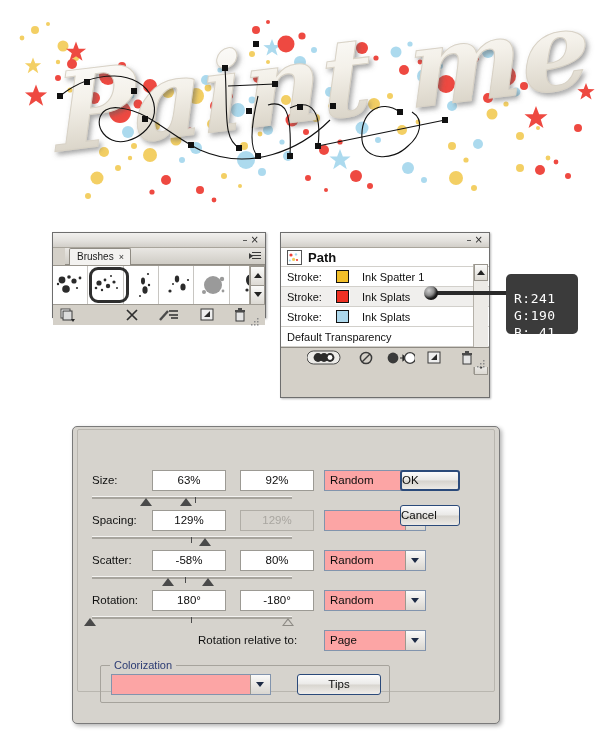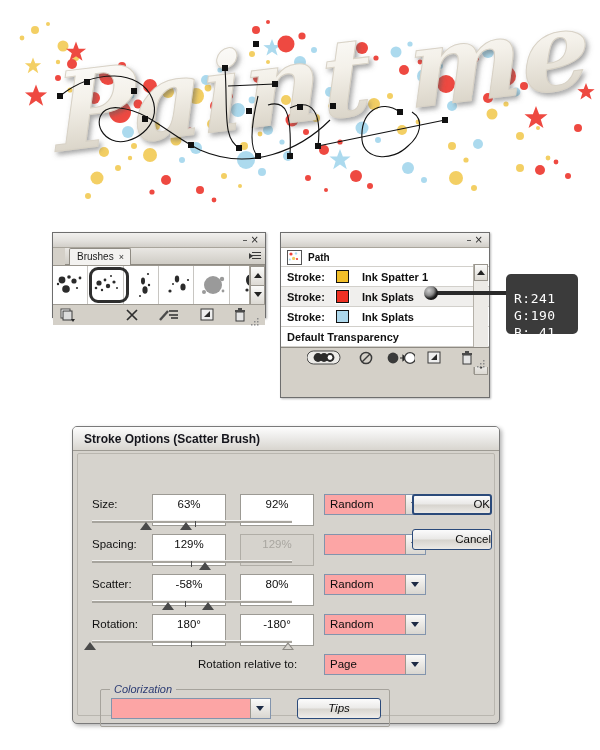--- a/index.html
+++ b/index.html
@@ -51,23 +51,23 @@
       border-left:4px solid transparent;border-right:4px solid transparent;}
   .up .ch{border-bottom:5px solid #222;}
   .dn .ch{border-top:5px solid #222;}
   .br-foot{height:20px;background:#d4d0c8;position:relative;border-top:1px solid #a09c94;}
   .br-foot .ic{position:absolute;top:3px;}
 
   
   #appearance{left:280px;top:232px;width:208px;height:164px;}
   .ap-list{background:#fff;}
   .ap-row{height:20px;display:flex;align-items:center;border-bottom:1px solid #d2d0cb;
-          font-size:11px;color:#101010;padding-left:6px;box-sizing:border-box;font-weight:bold;}
+          font-size:11px;color:#101010;padding-left:6px;box-sizing:border-box;}
   .ap-row.alt{background:#f0efed;}
-  .ap-head{height:19px;font-weight:bold;font-size:10px;}
+  .ap-head{height:19px;font-weight:bold;font-size:13px;}
   .ap-head .thumb{width:13px;height:13px;border:1px solid #555;background:#fff;margin-right:6px;
                   position:relative;overflow:hidden;flex:0 0 auto;}
   .ap-lab{width:48px;flex:0 0 auto;}
   .sw{width:13px;height:13px;border:1px solid #111;box-sizing:border-box;
       outline:1px solid #fff;margin:0 13px 0 1px;flex:0 0 auto;}
   .sw-none{background:#fff;position:relative;}
   .sw-none:after{content:"";position:absolute;left:-2px;top:5px;width:17px;height:1.6px;
       background:#e03a2f;transform:rotate(-45deg);}
   .ap-name{font-size:11px;}
   .ap-scroll{position:absolute;right:1px;top:31px;width:14px;height:110px;background:#eceae6;
@@ -89,46 +89,46 @@
   .dlg-title{height:24px;border-radius:4px 4px 0 0;
     background:linear-gradient(to bottom,#fdfdfd 0%,#ecebe9 45%,#d8d5cf 100%);
     border-bottom:1px solid #9d9a93;
     font-size:12px;font-weight:bold;color:#15151c;padding:5px 0 0 11px;box-sizing:border-box;}
   .dlg-body{position:relative;height:270px;}
   .dlg-inner{position:absolute;left:4px;top:2px;right:4px;bottom:5px;
     border:1px solid #b9b6af;background:#d6d3cd;border-radius:2px;}
 
   .row{position:absolute;height:24px;}
   .rlabel{position:absolute;font-size:11.5px;color:#101010;top:4px;}
-  .field{position:absolute;top:0;height:32px;background:#fff;border:1px solid #9c9a94;
+  .field{position:absolute;top:0;height:21px;background:#fff;border:1px solid #9c9a94;
     box-sizing:border-box;font-size:11.5px;color:#0d0d0d;line-height:19px;padding-left:6px;}
   .field.ctr{text-align:center;padding-left:0;}
   .field.dis{background:#d6d3cd;border-color:#b0ada6;color:#a9a6a0;}
   .combo{position:absolute;top:0;height:21px;width:102px;border:1px solid #8294ad;
     background:#fca5a5;box-sizing:border-box;}
   .combo span{display:block;font-size:11.5px;color:#0d0d0d;line-height:19px;padding-left:5px;}
   .combo .arrowbox{position:absolute;right:0;top:0;width:19px;height:19px;
     background:linear-gradient(to bottom,#fafaf9,#d9d6d0);border-left:1px solid #9b988f;}
   .combo .arrowbox:after{content:"";position:absolute;left:5px;top:7px;width:0;height:0;
     border-left:4.5px solid transparent;border-right:4.5px solid transparent;border-top:5px solid #1d2b45;}
 
   .track{position:absolute;height:2px;background:#a7a49d;border-top:1px solid #f3f2f0;}
   .tri{position:absolute;width:0;height:0;border-left:6px solid transparent;
     border-right:6px solid transparent;border-bottom:8px solid #4a4a4a;}
   .tri.hollow{border-bottom-color:#8d8a84;}
   .tri.hollow:after{content:"";position:absolute;left:-4px;top:2px;width:0;height:0;
     border-left:4px solid transparent;border-right:4px solid transparent;border-bottom:5.5px solid #d6d3cd;}
   .tick{position:absolute;width:1px;height:6px;background:#4a4a4a;}
 
-  .btn{position:absolute;width:80px;height:21px;border:1px solid #2b4a7a;border-radius:3px;
+  .btn{position:absolute;width:60px;height:21px;border:1px solid #2b4a7a;border-radius:3px;
     background:linear-gradient(to bottom,#fbfbfc 0%,#e9e8e6 48%,#d6d3cd 52%,#eceae6 100%);
-    font-size:11.5px;color:#0c0c0c;text-align:right;line-height:19px;box-sizing:border-box;margin-left:12px;}
+    font-size:11.5px;color:#0c0c0c;text-align:left;line-height:19px;box-sizing:border-box;}
   .btn.def{border:2px solid #2b4a7a;line-height:17px;}
 
-  .group{position:absolute;border:1px solid #a6a39c;border-radius:2px;font-style:italic;}
+  .group{position:absolute;border:1px solid #a6a39c;border-radius:2px;}
   .group-lab{position:absolute;top:-7px;left:9px;background:#d6d3cd;padding:0 4px;
     font-size:11px;color:#2b3b73;}
   .tipsbtn{position:absolute;width:84px;height:21px;border:1px solid #2b4a7a;border-radius:3px;
     background:linear-gradient(to bottom,#fcfcfc 0%,#ebeae8 48%,#d8d5cf 52%,#efedea 100%);
     font-size:11.5px;color:#0c0c0c;text-align:center;line-height:19px;box-sizing:border-box;}
 </style>
 </head>
 <body>
 
 <div class="artwork">
@@ -583,23 +583,20 @@
 
 <div id="callout-line"></div>
 <div id="callout-dot"></div>
 <div id="callout">
   <div><span>R:</span><span>241</span></div>
   <div><span>G:</span><span>190</span></div>
   <div><span>B:</span><span style="white-space:pre"> 41</span></div>
 </div>
 
 <div id="dialog">
-  <div class="dlg-title">
-    <span>Stroke Options (Scatter Brush)</span>
-  </div>
   <div class="dlg-body">
     <div class="dlg-inner">
 
       <div class="row" style="left:14px;top:40px;width:390px">
         <span class="rlabel" style="left:0">Size:</span>
         <span class="field ctr" style="left:60px;width:74px">63%</span>
         <span class="field ctr" style="left:148px;width:74px">92%</span>
         <div class="combo" style="left:232px">
           <span>Random</span>
           <div class="arrowbox"></div>

